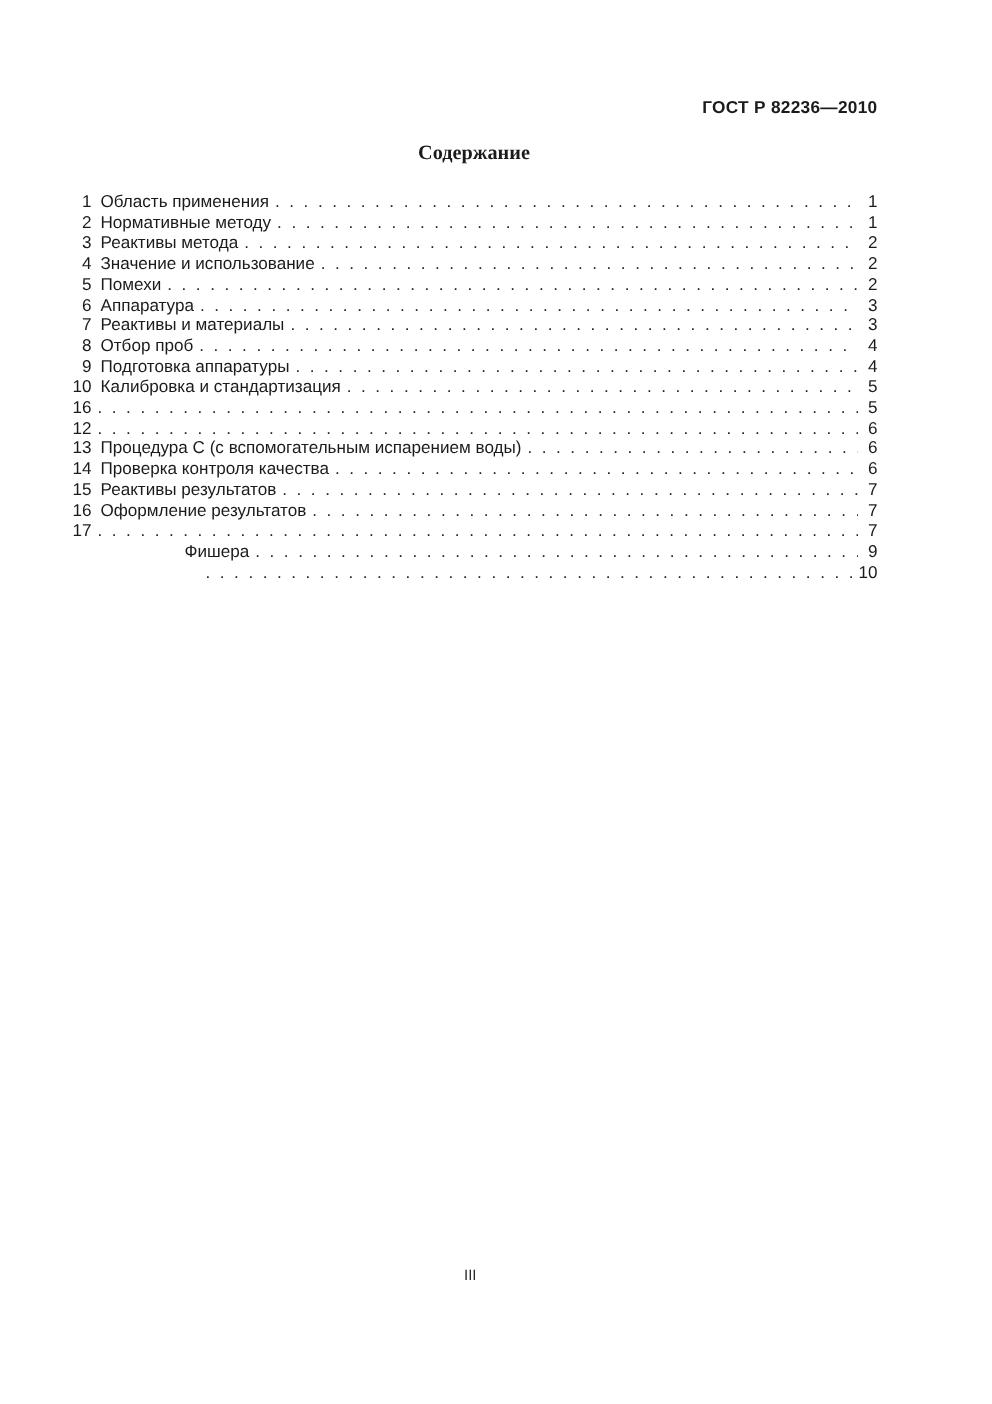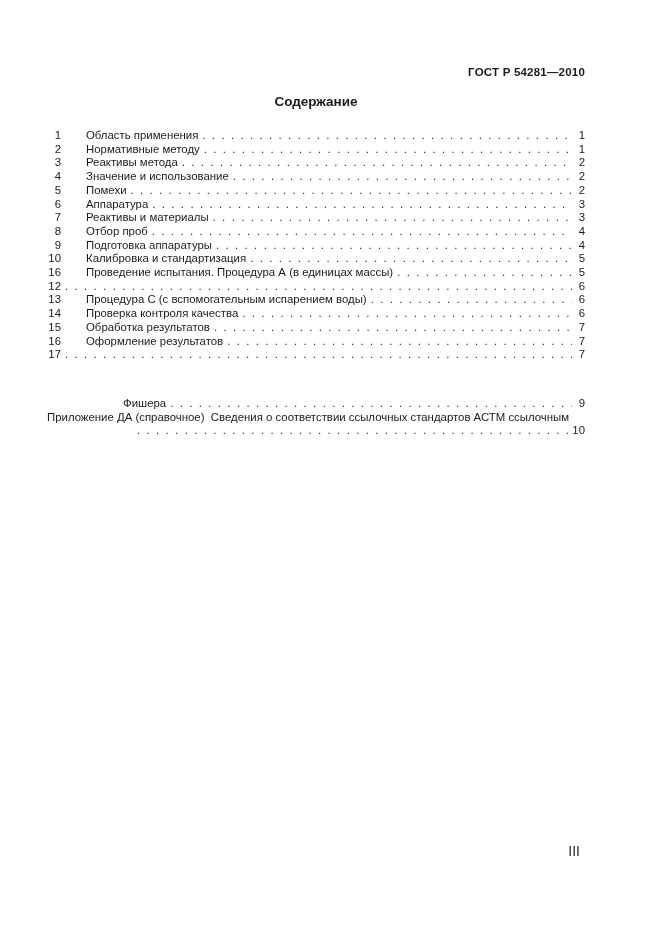--- a/index.html
+++ b/index.html
@@ -34,75 +34,76 @@
     font-size: 11.5px;
     line-height: 12px;
     letter-spacing: 0.2px;
   }
   .title {
     margin: 17px 0 0 0;
     text-align: center;
     font-weight: bold;
     font-size: 13.5px;
     line-height: 14px;
+    font-family: Liberation Serif, serif;
   }
   .toc {
     margin-top: 20px;
     font-size: 11.4px;
   }
   .row {
     display: flex;
     align-items: baseline;
     line-height: 13.7px;
   }
   .num {
     flex: 0 0 14px;
     text-align: right;
   }
   .ttl {
-    margin-left: 25px;
+    margin-left: 6px;
     white-space: nowrap;
   }
   .leader {
     flex: 1 1 auto;
     overflow: hidden;
     white-space: nowrap;
     letter-spacing: 1.6px;
     margin: 0 1px 0 4px;
     color: #222222;
   }
   .pg {
     flex: 0 0 auto;
     min-width: 12px;
     text-align: right;
   }
   .app-line {
     line-height: 13.7px;
     white-space: pre-wrap;
   }
-  .ind-x1 { padding-left: 76px; margin-top: 35px; }
+  .ind-x1 { padding-left: 76px; }
   .ind-da { padding-left: 86px; }
   .folio {
     position: absolute;
     top: 845px;
     left: 47px;
     width: 533px;
-    text-align: right;
-    font-size: 14px;
+    text-align: center;
+    font-size: 10px;
     line-height: 12px;
     color: #2a2a2a;
   }
 </style>
 </head>
 <body>
 
 <div class="page">
   <div class="content">
 
-    <div class="doc-code">ГОСТ Р 54281—2010</div>
+    <div class="doc-code">ГОСТ Р 82236—2010</div>
 
     <h1 class="title">Содержание</h1>
 
     <div class="toc">
 
       <div class="row">
         <span class="num">1</span>
         <span class="ttl">Область применения</span>
         <span class="leader">. . . . . . . . . . . . . . . . . . . . . . . . . . . . . . . . . . . . . . . . . . . . . . . . . . . . . . . . . . . . . . . . . . . . . . . . . . . . . . . . </span>
         <span class="pg">1</span>
@@ -156,21 +157,20 @@
         <span class="pg">4</span>
       </div>
       <div class="row">
         <span class="num">10</span>
         <span class="ttl">Калибровка и стандартизация</span>
         <span class="leader">. . . . . . . . . . . . . . . . . . . . . . . . . . . . . . . . . . . . . . . . . . . . . . . . . . . . . . . . . . . . . . . . . . . . . . . . . . . . . . . . </span>
         <span class="pg">5</span>
       </div>
       <div class="row">
         <span class="num">16</span>
-        <span class="ttl">Проведение испытания. Процедура А (в единицах массы)</span>
         <span class="leader">. . . . . . . . . . . . . . . . . . . . . . . . . . . . . . . . . . . . . . . . . . . . . . . . . . . . . . . . . . . . . . . . . . . . . . . . . . . . . . . . </span>
         <span class="pg">5</span>
       </div>
       <div class="row">
         <span class="num">12</span>
         <span class="leader">. . . . . . . . . . . . . . . . . . . . . . . . . . . . . . . . . . . . . . . . . . . . . . . . . . . . . . . . . . . . . . . . . . . . . . . . . . . . . . . . </span>
         <span class="pg">6</span>
       </div>
       <div class="row">
         <span class="num">13</span>
@@ -179,21 +179,21 @@
         <span class="pg">6</span>
       </div>
       <div class="row">
         <span class="num">14</span>
         <span class="ttl">Проверка контроля качества</span>
         <span class="leader">. . . . . . . . . . . . . . . . . . . . . . . . . . . . . . . . . . . . . . . . . . . . . . . . . . . . . . . . . . . . . . . . . . . . . . . . . . . . . . . . </span>
         <span class="pg">6</span>
       </div>
       <div class="row">
         <span class="num">15</span>
-        <span class="ttl">Обработка результатов</span>
+        <span class="ttl">Реактивы результатов</span>
         <span class="leader">. . . . . . . . . . . . . . . . . . . . . . . . . . . . . . . . . . . . . . . . . . . . . . . . . . . . . . . . . . . . . . . . . . . . . . . . . . . . . . . . </span>
         <span class="pg">7</span>
       </div>
       <div class="row">
         <span class="num">16</span>
         <span class="ttl">Оформление результатов</span>
         <span class="leader">. . . . . . . . . . . . . . . . . . . . . . . . . . . . . . . . . . . . . . . . . . . . . . . . . . . . . . . . . . . . . . . . . . . . . . . . . . . . . . . . </span>
         <span class="pg">7</span>
       </div>
       <div class="row">
@@ -204,21 +204,20 @@
 
       <div>
         <div class="row ind-x1">
           <span>Фишера</span>
           <span class="leader">. . . . . . . . . . . . . . . . . . . . . . . . . . . . . . . . . . . . . . . . . . . . . . . . . . . . . . . . . . . . . . . . . . . . . . . . . . . . . . . . </span>
           <span class="pg">9</span>
         </div>
       </div>
 
       <div>
-        <div class="app-line">Приложение ДА (справочное)  Сведения о соответствии ссылочных стандартов АСТМ ссылочным</div>
         <div class="row ind-da">
           <span class="leader">. . . . . . . . . . . . . . . . . . . . . . . . . . . . . . . . . . . . . . . . . . . . . . . . . . . . . . . . . . . . . . . . . . . . . . . . . . . . . . . . </span>
           <span class="pg">10</span>
         </div>
       </div>
 
     </div>
   </div>
 
   <div class="folio">III</div>

